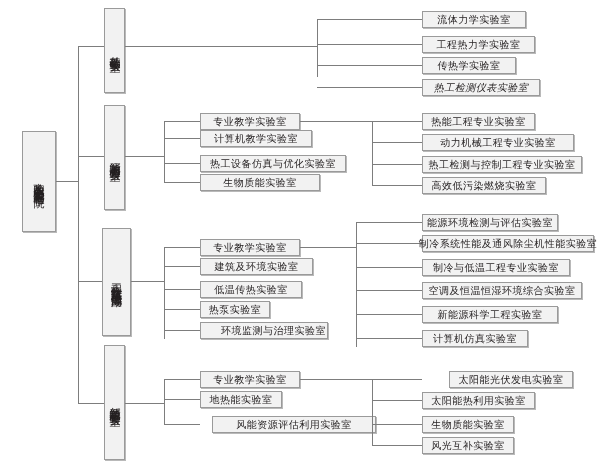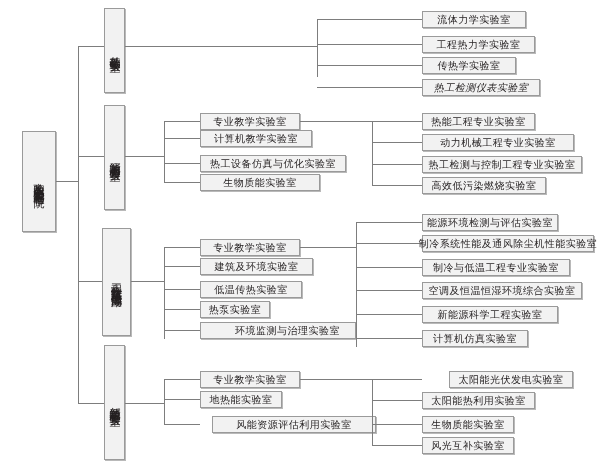--- a/index.html
+++ b/index.html
@@ -190,21 +190,21 @@
   <div class="node h-box" style="left:200px;top:281px;width:102px;">
     <span>低温传热实验室</span>
   </div>
 
   <div class="ln h" style="left:164px;top:309px;width:36px;"></div>
   <div class="node h-box" style="left:200px;top:301px;width:70px;">
     <span>热泵实验室</span>
   </div>
 
   <div class="ln h" style="left:164px;top:330px;width:36px;"></div>
-  <div class="node h-box" style="left:200px;top:322px;width:156px;padding-left:24px;">
+  <div class="node h-box" style="left:200px;top:322px;width:128px;padding-left:24px;">
     <span>环境监测与治理实验室</span>
   </div>
 
   <div class="ln h" style="left:300px;top:247px;width:56px;"></div>
   <div class="ln v" style="left:356px;top:222px;height:125px;"></div>
 
   <div class="ln h" style="left:356px;top:222px;width:66px;"></div>
   <div class="node h-box" style="left:422px;top:214px;width:136px;">
     <span>能源环境检测与评估实验室</span>
   </div>

